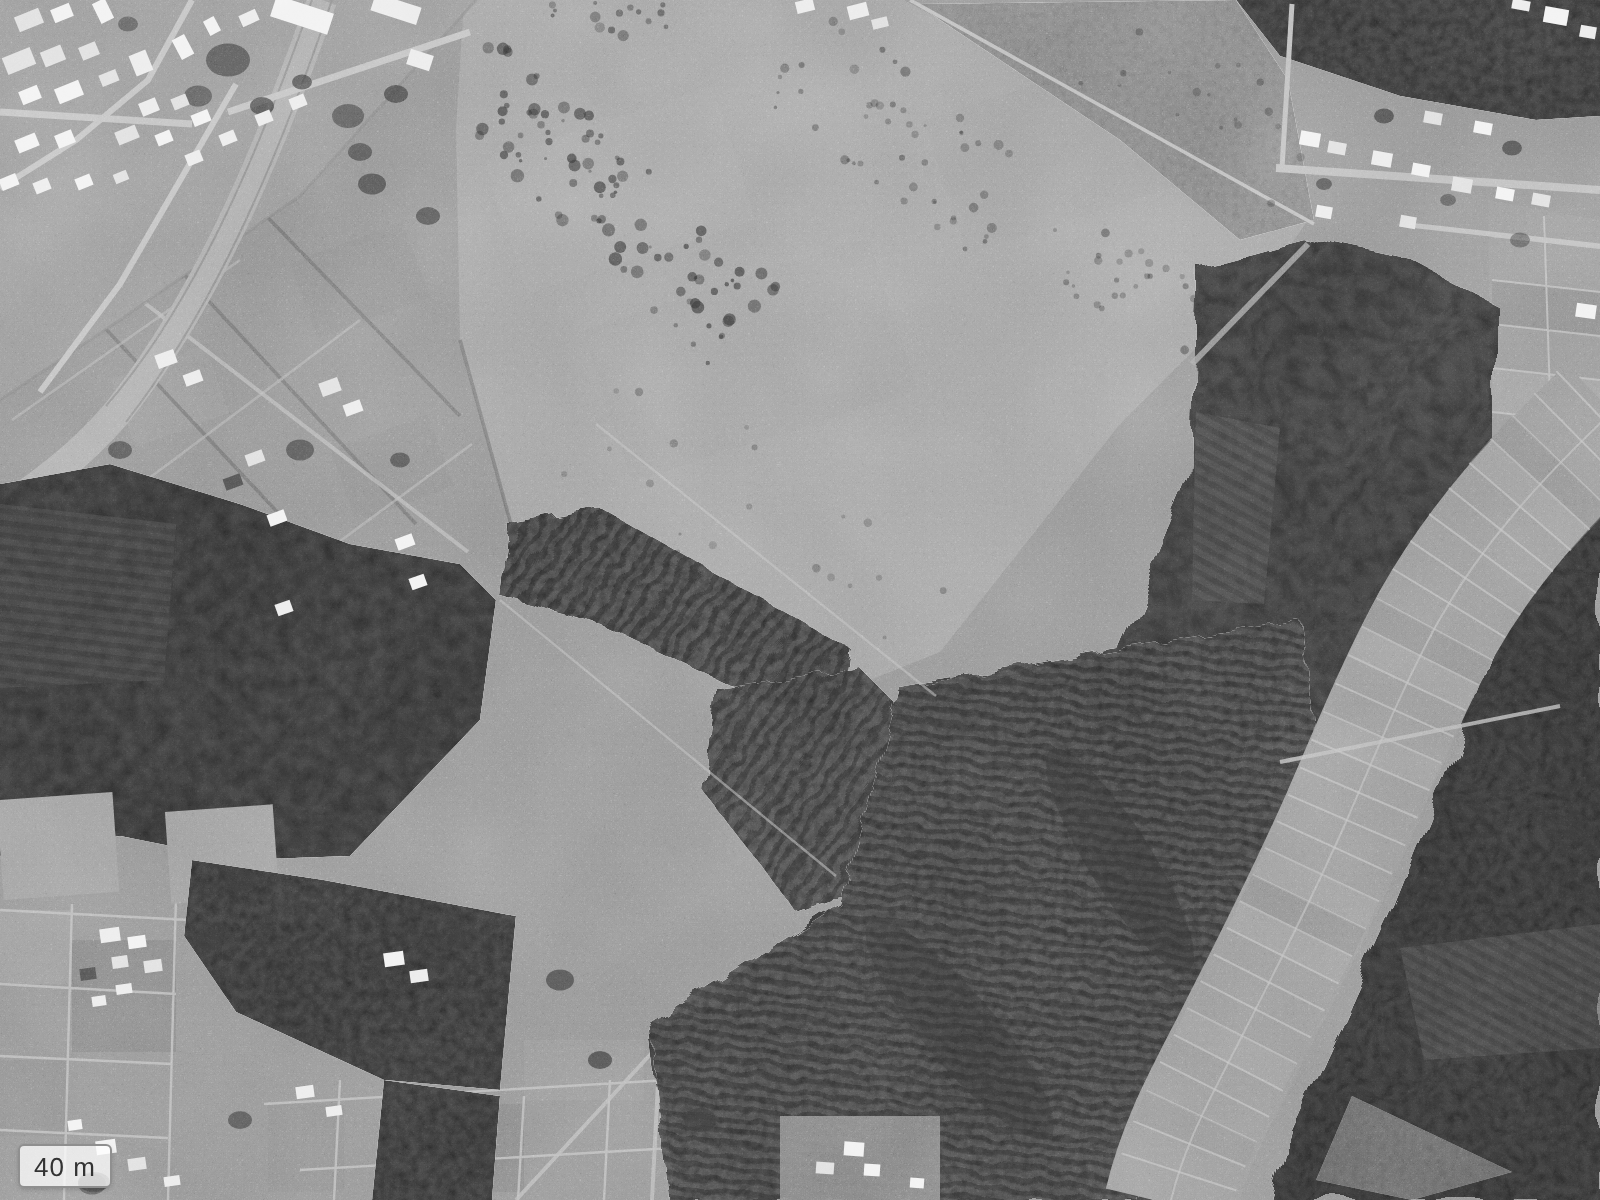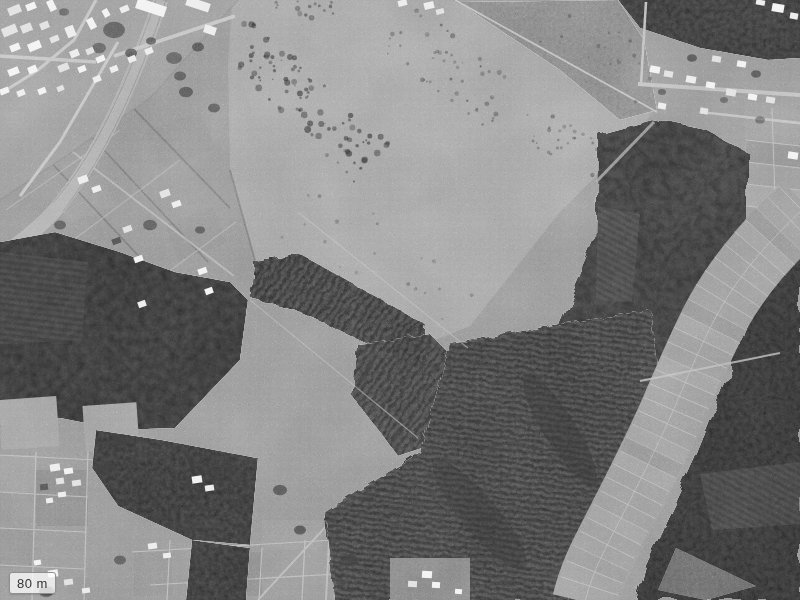--- a/index.html
+++ b/index.html
@@ -592,15 +592,15 @@
         <rect x="455" y="589" width="7" height="5" fill="#f3f3f3" transform="rotate(4 458.5 591.5)"></rect>
       </g>
 
   <ellipse cx="47" cy="591" rx="8" ry="5" fill="#454545" opacity=".6"></ellipse>
 
   <rect class="grain" width="800" height="600" filter="url(#grainF)" opacity=".5"></rect>
   <rect class="grain" width="800" height="600" filter="url(#blotchF)" opacity=".28"></rect>
 </svg>
 
   <div class="scale-control">
-    <span>80 m</span>
+    <span>40 m</span>
   </div>
 </div>
 
 </body></html>

